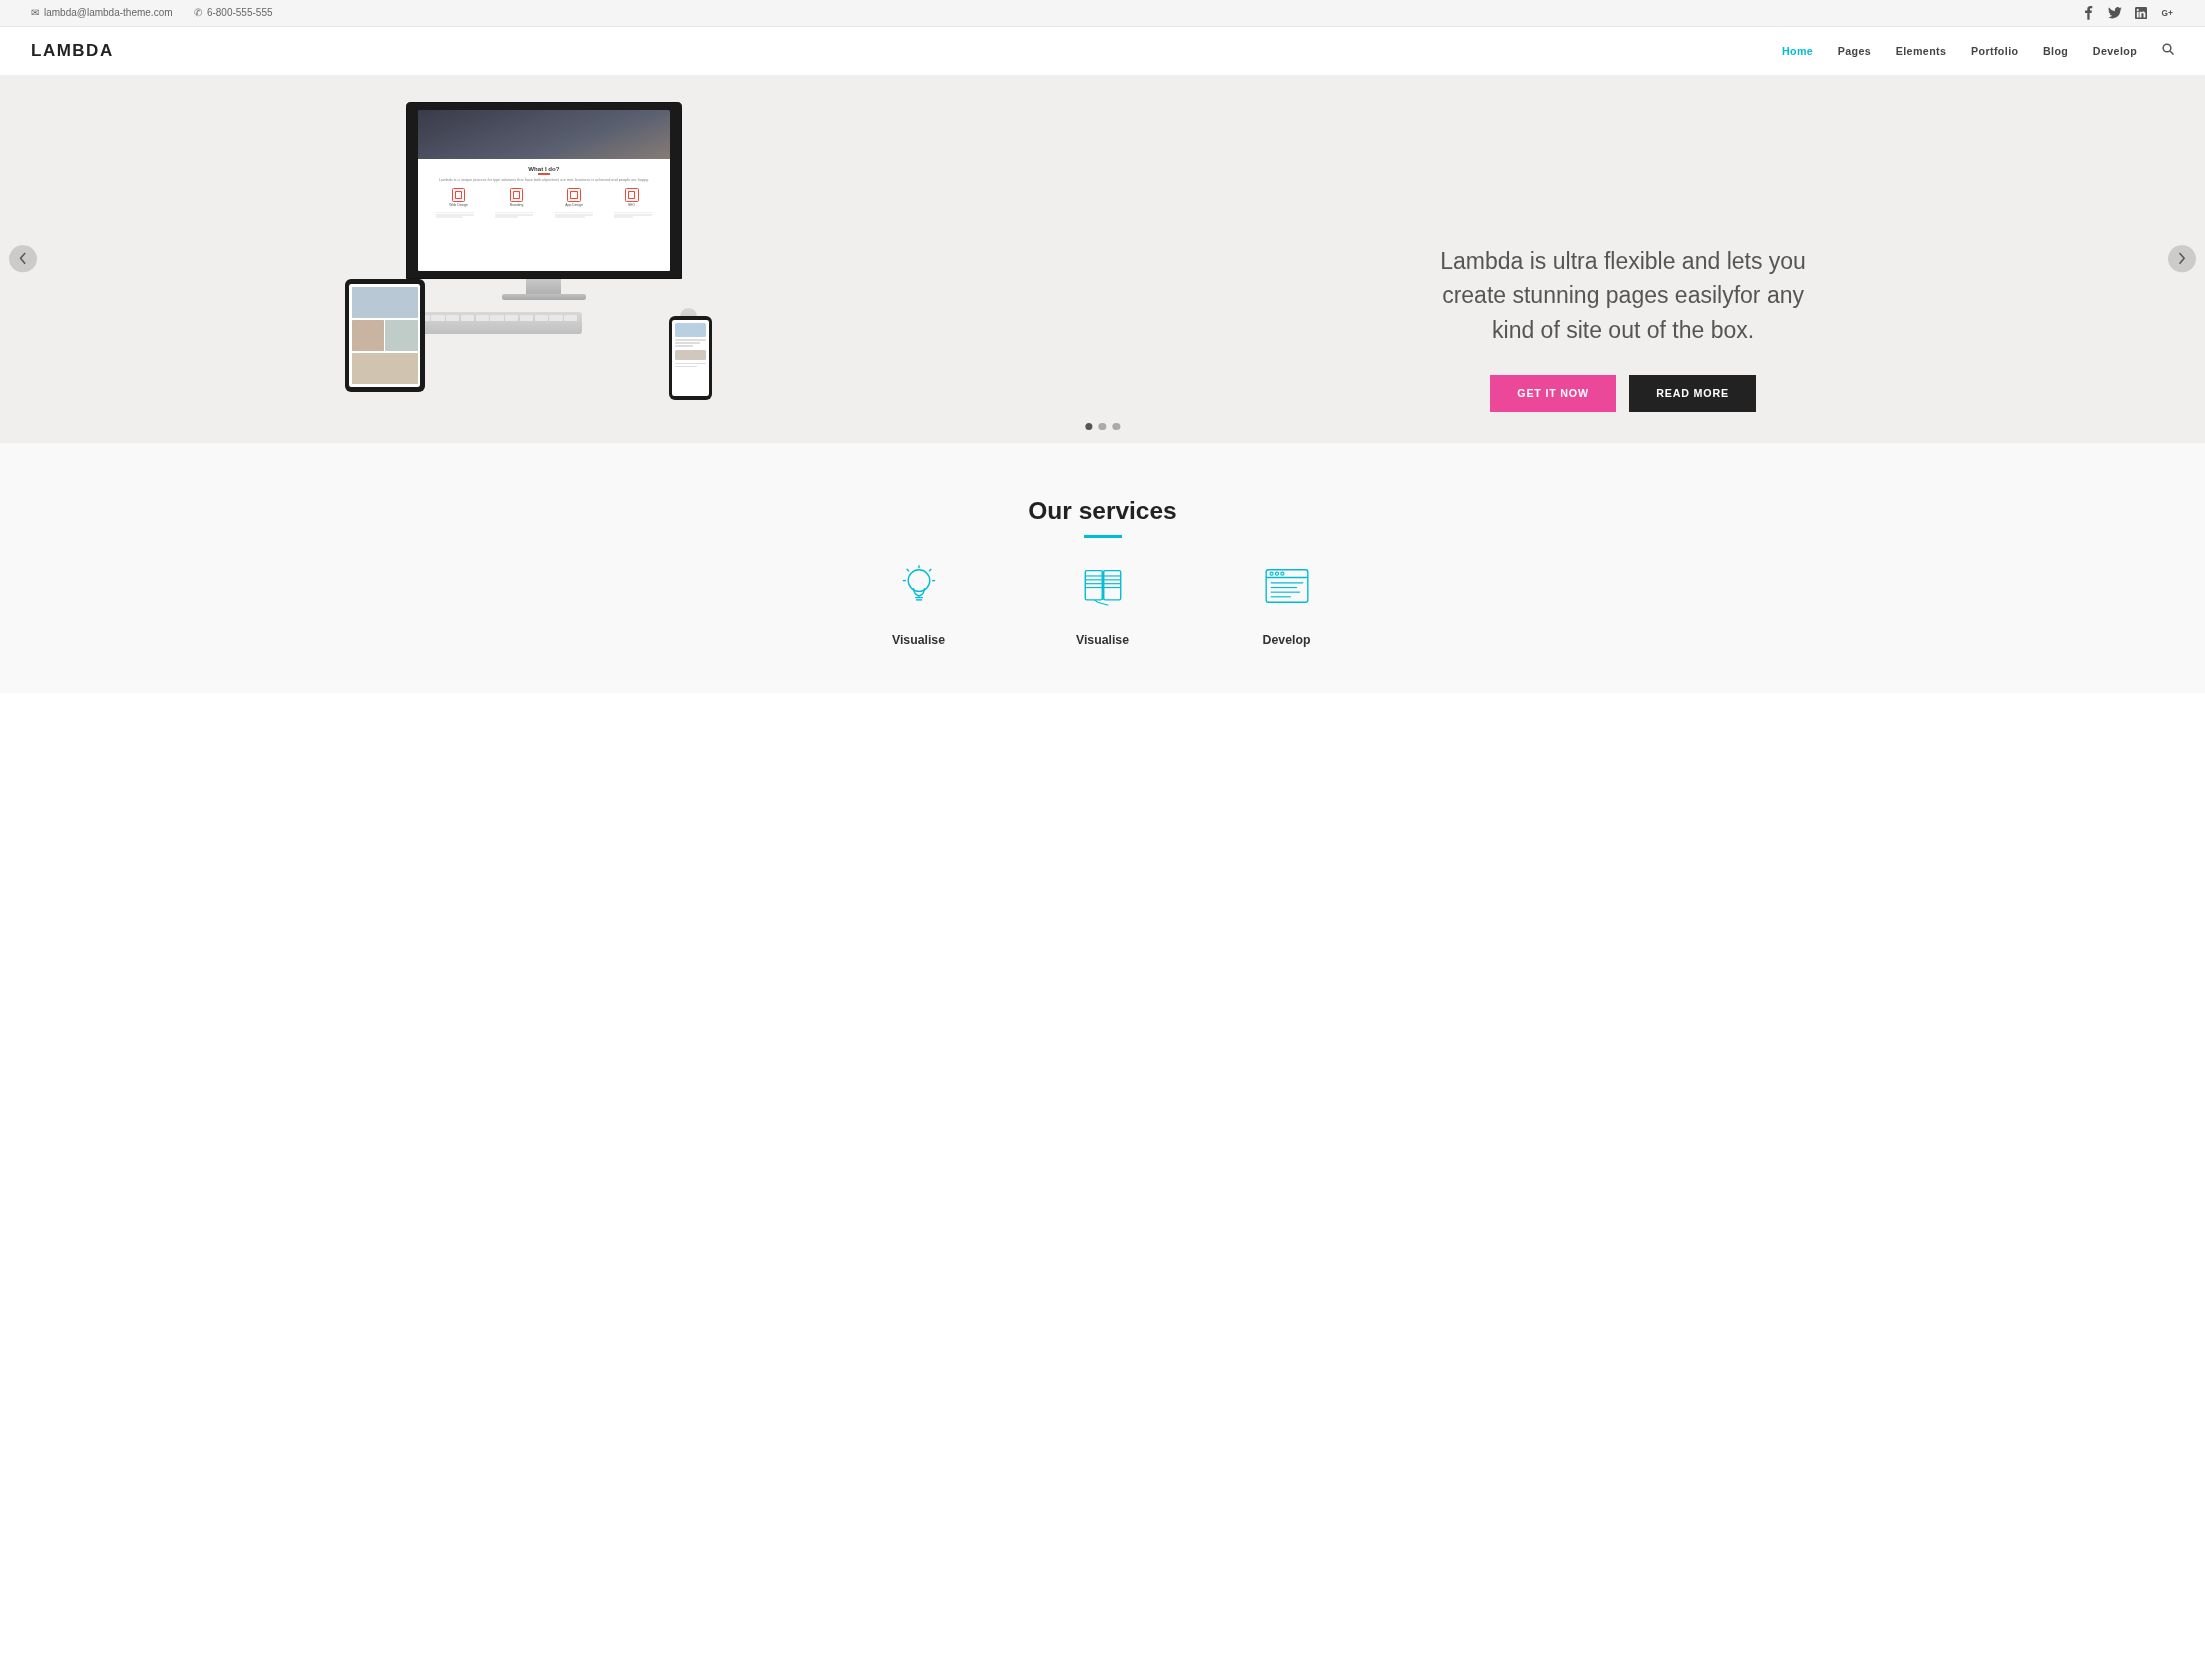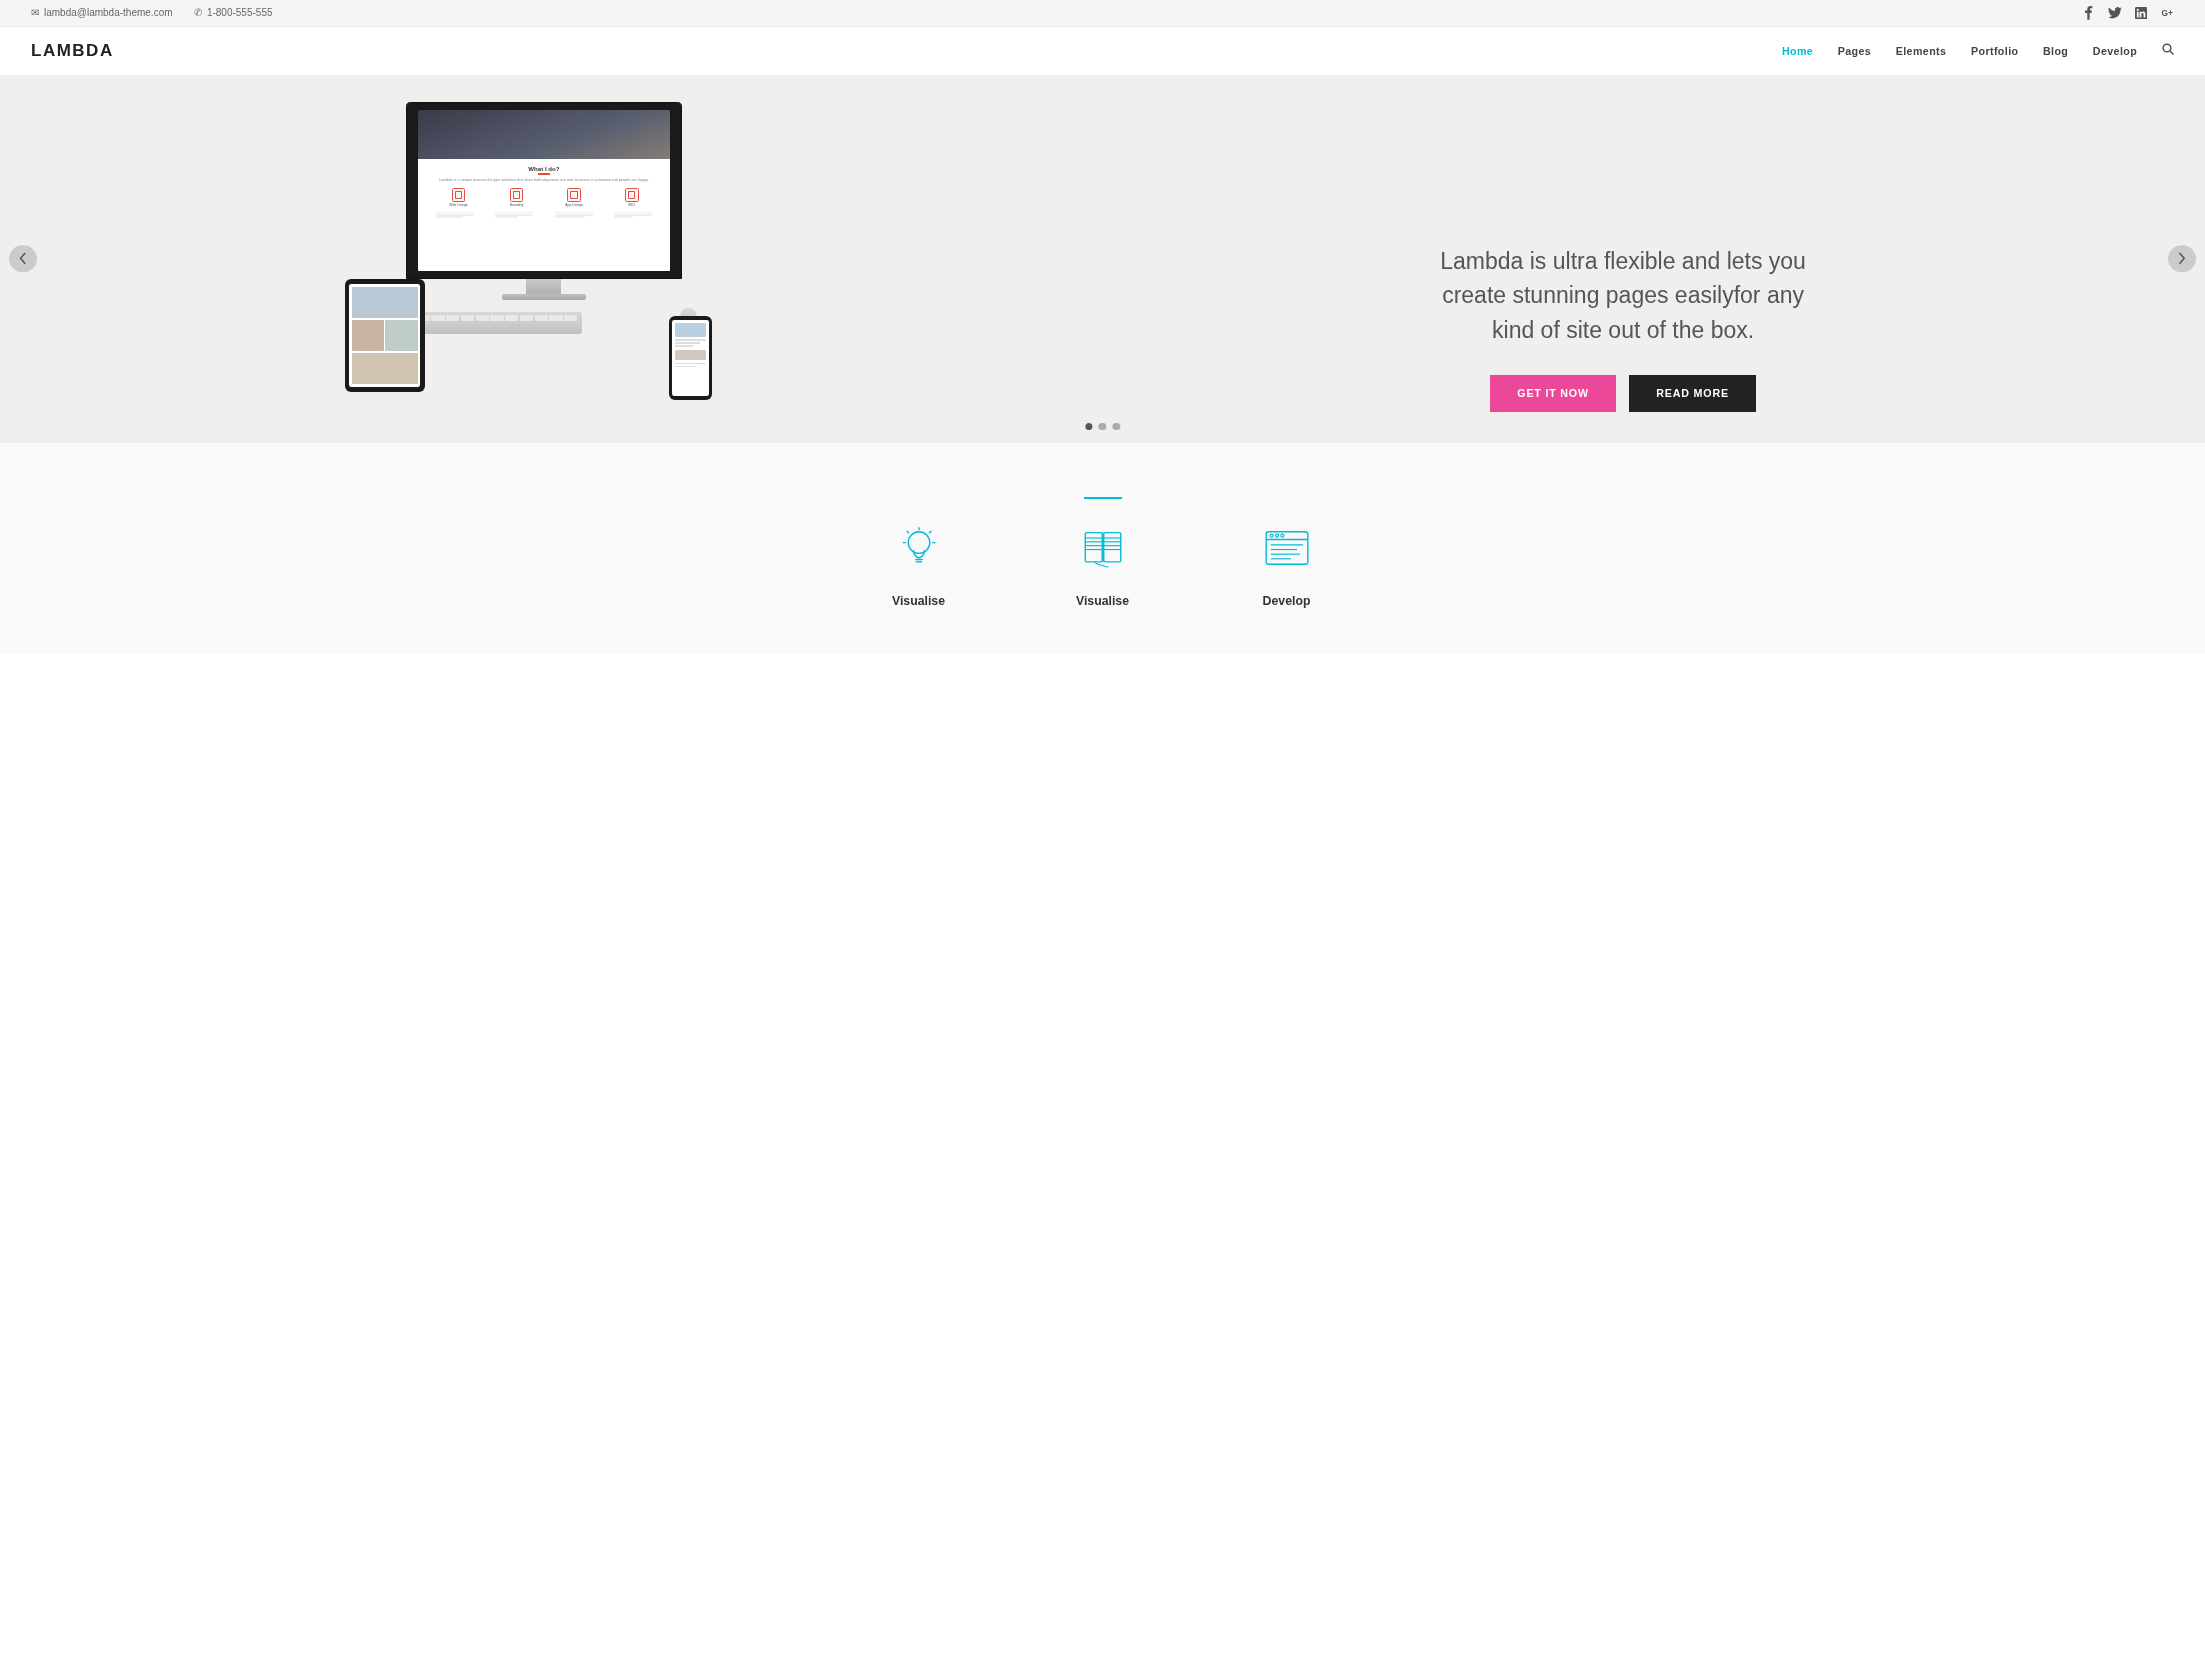--- a/index.html
+++ b/index.html
@@ -212,21 +212,21 @@
 <body>
 
 <div class="top-bar">
   <div class="top-bar-left">
     <div class="top-bar-contact">
       <span>✉</span>
       <span>lambda@lambda-theme.com</span>
     </div>
     <div class="top-bar-contact">
       <span>✆</span>
-      <span>1-800-555-555</span>
+      <span>6-800-555-555</span>
     </div>
   </div>
   <div class="top-bar-right">
     <span class="social-icon">
       <svg width="7.7" height="13.8" viewBox="0 0 10 18" fill="#555">
           <path d="M6.5 6V4c0-.8.4-1 1-1h2V0H7C4.2 0 3 1.8 3 4v2H0v3h3v9h3V9h2.5L9 6H6.5z"></path>
         </svg>
     </span>
     <span class="social-icon">
       <svg width="13.8" height="11.5" viewBox="0 0 18 15" fill="#555">
@@ -396,20 +396,21 @@
   </div>
 
   <div class="slider-dots">
     <div class="dot active"></div>
     <div class="dot"></div>
     <div class="dot"></div>
   </div>
 </section>
 
 <section class="services">
+  <h2 class="section-title">Our services</h2>
   <div class="section-divider"></div>
   <div class="services-grid">
 
     <div class="service-item">
       <div class="service-icon">
         <svg viewBox="0 0 70 70" xmlns="http://www.w3.org/2000/svg">
 
           <circle cx="35" cy="28" r="14" stroke="#00bcd4" stroke-width="1.8" fill="none"></circle>
           <path d="M28 38 Q28 46 35 48 Q42 46 42 38" stroke="#00bcd4" stroke-width="1.8" fill="none"></path>
           <line x1="30" y1="50" x2="40" y2="50" stroke="#00bcd4" stroke-width="1.8"></line>

